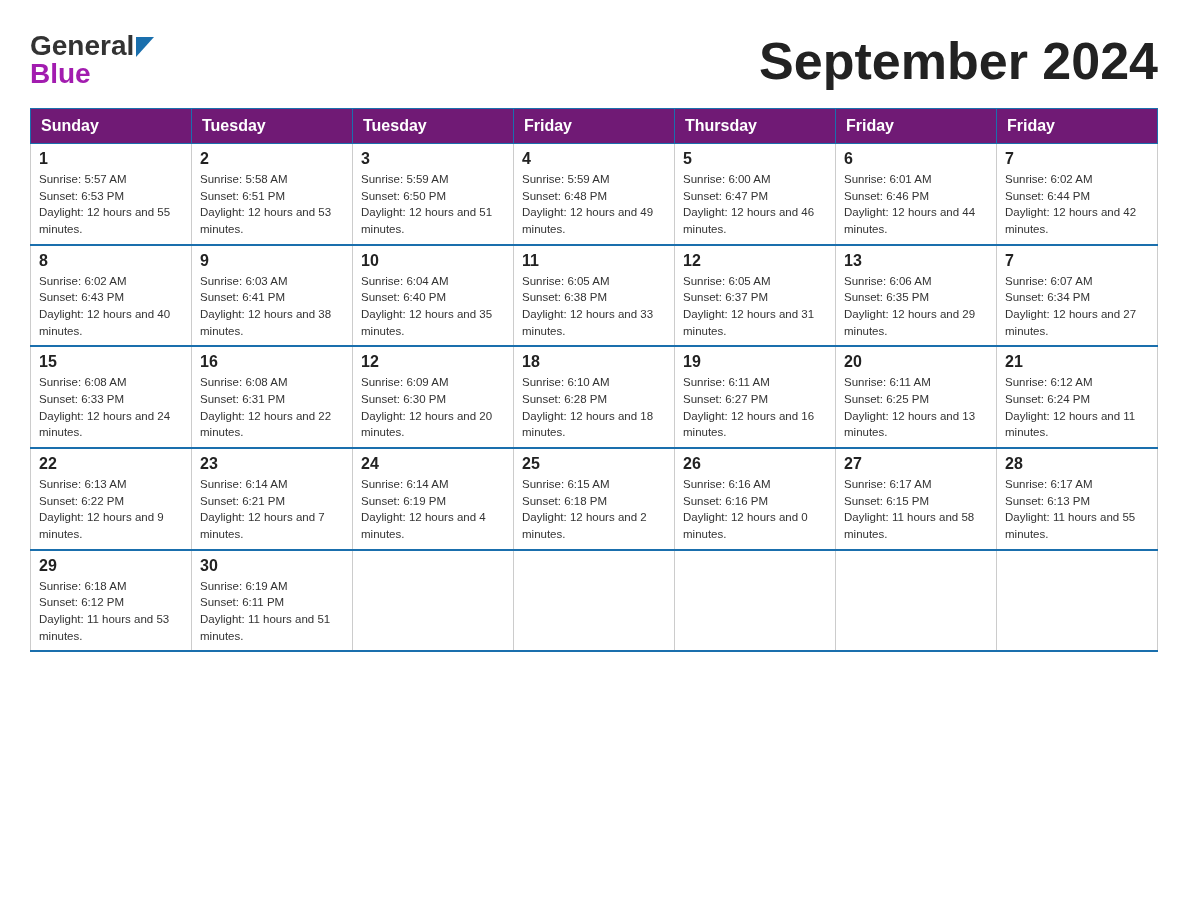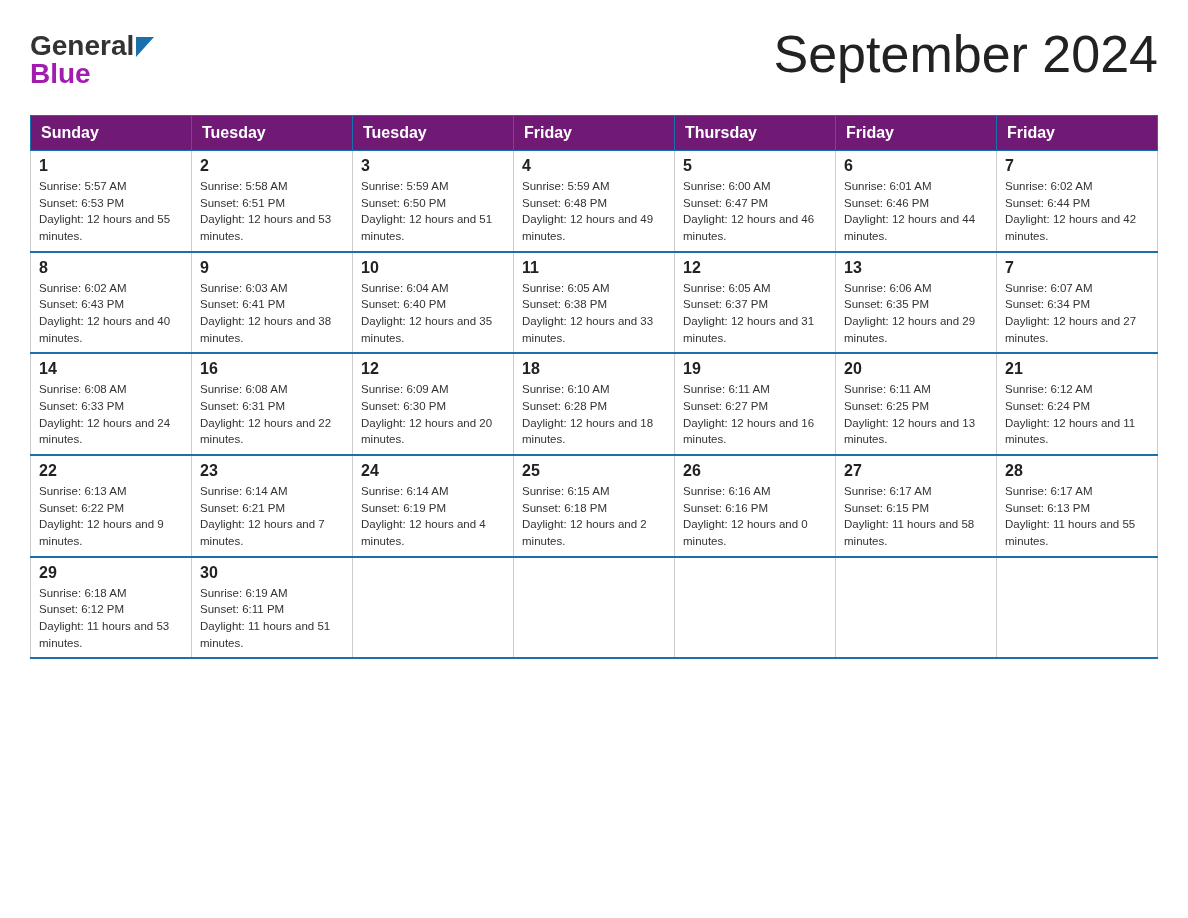--- a/index.html
+++ b/index.html
@@ -6,35 +6,35 @@
     body {
       font-family: Arial, Helvetica, sans-serif;
       background: #fff;
       padding: 20px 30px;
       width: 1188px;
       min-height: 918px;
     }
     .header-row {
       display: flex;
       justify-content: space-between;
-      align-items: center;
-      margin-bottom: 25px;
+      align-items: flex-end;
+      margin-bottom: 18px;
     }
     .logo {
       display: flex;
       flex-direction: column;
       align-items: flex-start;
       margin-top: 10px;
     }
     .title-block {
       text-align: right;
     }
     .title-block h1 {
       font-size: 52px;
-      font-weight: normal;
+      font-weight: bold;
       color: #222;
       line-height: 1.1;
     }
     .title-block h2 {
       font-size: 22px;
       font-weight: normal;
       color: #444;
       margin-top: 4px;
     }
     .calendar {
@@ -176,21 +176,21 @@
           <span class="day-number">13</span>
           <div class="day-info">Sunrise: 6:06 AM<br>Sunset: 6:35 PM<br>Daylight: 12 hours and 29 minutes.</div>
         </td>
         <td>
           <span class="day-number">7</span>
           <div class="day-info">Sunrise: 6:07 AM<br>Sunset: 6:34 PM<br>Daylight: 12 hours and 27 minutes.</div>
         </td>
       </tr>
       <tr>
         <td>
-          <span class="day-number">14</span>
+          <span class="day-number">15</span>
           <div class="day-info">Sunrise: 6:08 AM<br>Sunset: 6:33 PM<br>Daylight: 12 hours and 24 minutes.</div>
         </td>
         <td>
           <span class="day-number">16</span>
           <div class="day-info">Sunrise: 6:08 AM<br>Sunset: 6:31 PM<br>Daylight: 12 hours and 22 minutes.</div>
         </td>
         <td>
           <span class="day-number">12</span>
           <div class="day-info">Sunrise: 6:09 AM<br>Sunset: 6:30 PM<br>Daylight: 12 hours and 20 minutes.</div>
         </td>

